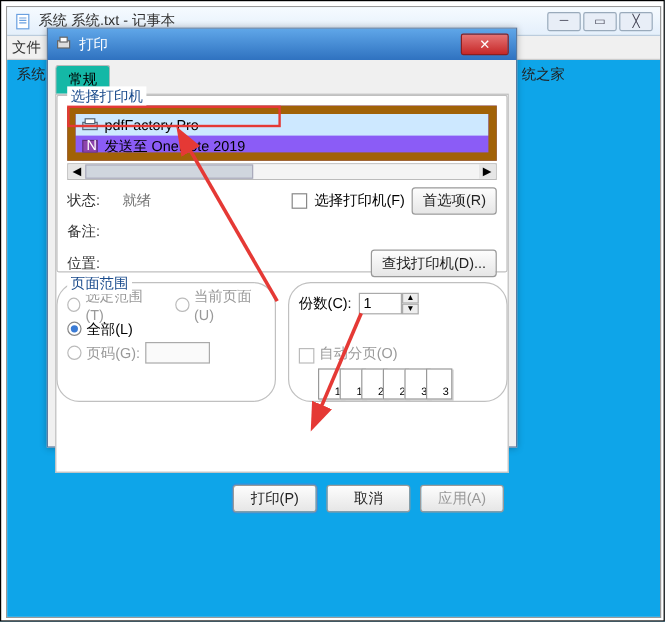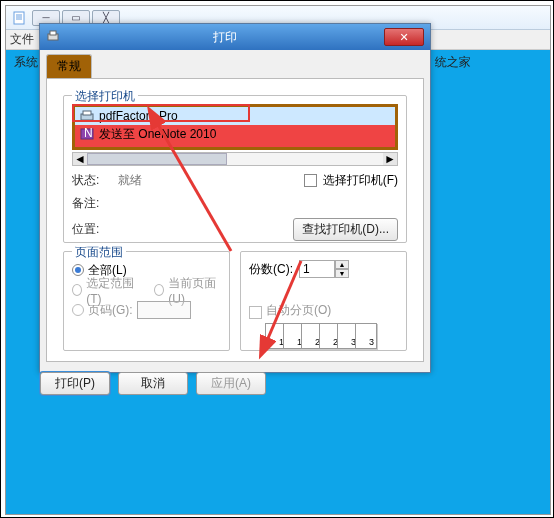--- a/index.html
+++ b/index.html
@@ -12,87 +12,88 @@
 .np-title .ttl { flex: 1; color: #333; }
 .np-ctrl { display:flex; gap:2px; }
 .np-ctrl .btn { width: 28px; height: 16px; background:#e8eef7; border:1px solid #9ab; border-radius:2px; display:flex;align-items:center;justify-content:center; font-size:10px; color:#445; }
 .np-menu { height: 20px; background: #f0f0f0; border-bottom: 1px solid #ccc; display:flex; align-items:center; padding: 0 4px; color:#333; }
 .np-body { background:#0ea5e9; height: calc(100% - 44px); padding: 4px 8px; color:#222; position: relative; }
 
 
 .dlg { position: absolute; left: 38px; top: 22px; width: 392px; height: 350px; border: 1px solid #5a7aa0; background:#f0f0f0; box-shadow: 0 0 6px rgba(0,0,0,.3); }
 .dlg-title { height: 26px; background: linear-gradient(#5fa6e8,#2f72c0); display:flex; align-items:center; padding: 0 6px; }
 .dlg-title .icon { width:16px; height:16px; margin-right:4px; }
-.dlg-title .ttl { flex:1; color:#fff; font-size:12px;text-align:center; }
+.dlg-title .ttl { flex:1; color:#fff; font-size:12px; }
 .dlg-close { width: 40px; height: 18px; background: linear-gradient(#e57373,#c62828); border:1px solid #8a1f1f; border-radius:2px; display:flex;align-items:center;justify-content:center;color:#fff;font-size:11px; }
 .tabs { margin: 4px 6px 0 6px; display:flex; }
-.tab { padding: 3px 10px; background:#a16207; border:1px solid #bbb; border-bottom:none; border-radius:3px 3px 0 0; }
-.dlg-body { margin: 0 6px 6px 6px; border:1px solid #bbb; background:#fff; height: 284px; padding: 16px; }
+.tab { padding: 3px 10px; background:#14b8a6; border:1px solid #bbb; border-bottom:none; border-radius:3px 3px 0 0; }
+.dlg-body { margin: 0 6px 6px 6px; border:1px solid #bbb; background:#fff; height: 316px; padding: 0; }
 
 .group { border:1px solid #c0c0c0; border-radius:2px; padding: 8px 8px 6px 8px; margin-bottom: 8px; position: relative; }
 .group > .legend { position:absolute; top:-8px; left:8px; background:#fff; padding:0 3px; color:#1a4b8c; }
 
-.printers { border:3px solid #a16207; height: 46px; background:#ef4444; overflow:hidden; }
+.printers { border:7px solid #a16207; height: 46px; background:#8b5cf6; overflow:hidden; }
 .p-row { display:flex; align-items:center; height:18px; padding:0 4px; gap:4px; }
 .p-row.sel { background:#cde8ff; }
 .p-row .pic { width:16px; height:14px; display:flex;align-items:center;justify-content:center; }
 .redbox { position:absolute; border:2px solid #e53935; pointer-events: none; }
 
 .hscroll { height:14px; display:flex; border:1px solid #bbb; margin-top:2px; }
 .hscroll .ar { width:14px; background:#e6e6e6; display:flex;align-items:center;justify-content:center; }
 .hscroll .track { flex:1; background:#f4f4f4; position:relative; }
 .hscroll .thumb { position:absolute; left:0; top:0; height:12px; width:140px; background:#d0d6de; border:1px solid #aab; }
 
 .status-row { display:flex; align-items:center; margin-top:6px; gap:6px; }
 .status-row .lbl { width:40px; color:#333; }
 .status-row .val { flex:1; color:#737373; }
 .chk { width:13px; height:13px; border:1px solid #888; background:#fff; display:inline-block; }
 .btn { background:linear-gradient(#fdfdfd,#e6e6e6); border:1px solid #999; border-radius:3px; padding:2px 8px; color:#222; }
 .btn.dis { color:#999; }
 
 .lower { display:flex; gap:10px; }
-.lower .group { flex:1; }
+.lower .group { flex:1;border-radius:19px; }
 
 .radio-row { display:flex; align-items:center; height:20px; gap:4px; }
 .radio { width:12px; height:12px; border:1px solid #888; border-radius:50%; display:flex;align-items:center;justify-content:center; }
 .radio.on::after { content:""; width:6px; height:6px; background:#3a7bd5; border-radius:50%; }
 .radio.dis, .radio-row.dis { color:#999; }
 .radio.dis { border-color:#bbb; }
 .inp-row input { width:54px; border:1px solid #aaa; padding:1px 2px; }
 
 .copies-row { display:flex; align-items:center; gap:6px; margin-bottom:24px; }
 .spin { display:flex; }
 .spin input { width:36px; border:1px solid #aaa; padding:1px 3px; text-align:left; }
 .spin .ud { width:14px; display:flex; flex-direction:column; }
 .spin .ud div { height:9px; border:1px solid #aaa; background:#eee; font-size:7px; display:flex;align-items:center;justify-content:center; }
 
 .collate { display:flex; align-items:flex-end; gap:4px; margin-bottom:4px; }
 .pages-ico { display:flex; gap:-6px; margin-left:20px; margin-top:4px; }
 .pg { width:22px; height:26px; border:1px solid #999; background:#fff; display:flex; align-items:flex-end; justify-content:flex-end; padding:1px 2px; font-size:9px; box-shadow:1px 1px 0 #ccc; margin-left:-4px; }
 
-.dlg-actions { display:flex; gap:8px; padding: 4px 10px 8px 0; }
+.dlg-actions { display:flex; justify-content:flex-end; gap:8px; padding: 4px 10px 8px 0; }
 .dlg-actions .btn { min-width:70px; text-align:center; }
 .dlg-actions .btn.primary { box-shadow: 0 0 0 1px #3a8edb; }
 
 
 svg.arrow { position:absolute; pointer-events:none; }
 </style>
 </head>
 <body>
 
 <div class="notepad">
   <div class="np-title">
     <span class="icon">
       <svg width="14" height="14">
           <rect x="1" y="1" width="10" height="12" fill="#fff" stroke="#6aa0e0"></rect>
           <line x1="3" y1="4" x2="9" y2="4" stroke="#6aa0e0"></line>
           <line x1="3" y1="6" x2="9" y2="6" stroke="#6aa0e0"></line>
           <line x1="3" y1="8" x2="9" y2="8" stroke="#6aa0e0"></line>
         </svg>
     </span>
+    <span class="ttl">系统 系统.txt - 记事本</span>
     <div class="np-ctrl">
       <div class="btn">─</div>
       <div class="btn">▭</div>
       <div class="btn">╳</div>
     </div>
   </div>
   <div class="np-menu">
     <span>文件</span>
   </div>
   <div class="np-body">
@@ -130,62 +131,63 @@
             </span>
           <span>pdfFactory Pro</span>
         </div>
         <div class="p-row">
           <span class="pic">
               <svg width="14" height="12">
                 <rect x="1" y="1" width="12" height="10" fill="#8e44ad" stroke="#5e2d7a"></rect>
                 <text x="4" y="9" font-size="8" fill="#fff">N</text>
               </svg>
             </span>
-          <span>发送至 OneNote 2010</span>
+          <span>发送至 OneNote 2019</span>
         </div>
       </div>
       <div class="redbox" style="left:8px; top:8px; width:178px; height:18px;"></div>
       <div class="hscroll">
         <div class="ar">◄</div>
         <div class="track">
             <div class="thumb"></div>
           </div>
         <div class="ar">►</div>
       </div>
 
       <div class="status-row">
         <span class="lbl">状态:</span>
         <span class="val">就绪</span>
         <span class="chk"></span>
         <span>选择打印机(F)</span>
+        <button class="btn">首选项(R)</button>
       </div>
       <div class="status-row">
         <span class="lbl">备注:</span>
         <span class="val"></span>
       </div>
       <div class="status-row">
         <span class="lbl">位置:</span>
         <span class="val"></span>
         <button class="btn" style="margin-left:auto;">查找打印机(D)...</button>
       </div>
     </div>
 
     <div class="lower">
       <div class="group" style="height:100px;">
         <span class="legend">页面范围</span>
-        <div class="radio-row">
-          <span class="radio on"></span>
-          <span>全部(L)</span>
-        </div>
         <div class="radio-row dis">
           <span class="radio dis"></span>
           <span>选定范围(T)</span>
           <span style="width:10px;"></span>
           <span class="radio dis"></span>
           <span>当前页面(U)</span>
+        </div>
+        <div class="radio-row">
+          <span class="radio on"></span>
+          <span>全部(L)</span>
         </div>
         <div class="radio-row dis inp-row">
           <span class="radio dis"></span>
           <span>页码(G):</span>
           <input type="text" disabled="" style="">
         </div>
       </div>
 
       <div class="group" style="height:100px;">
         <div class="copies-row">

